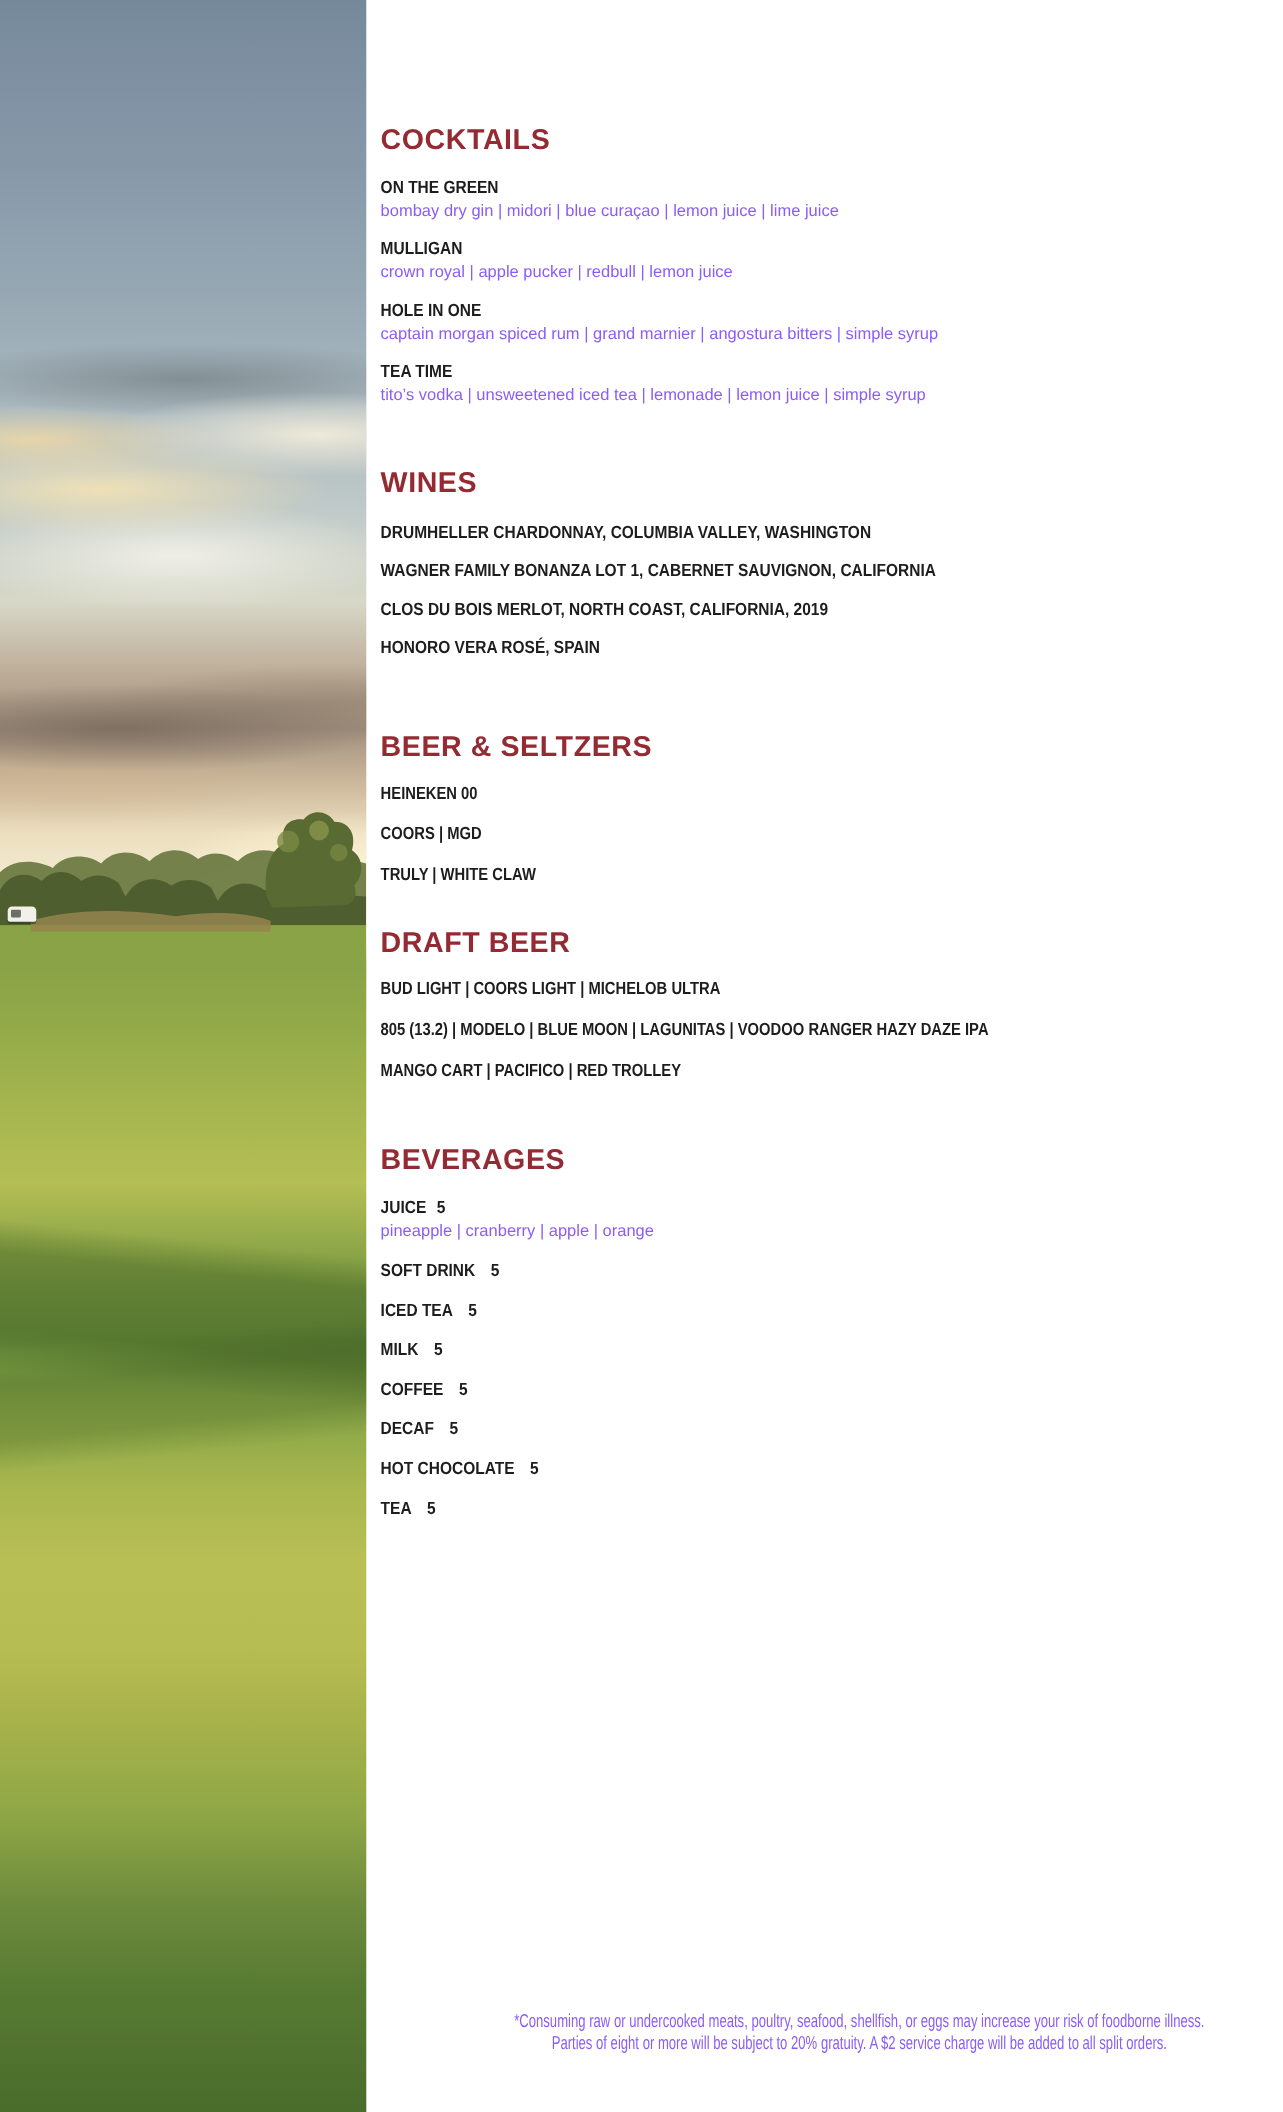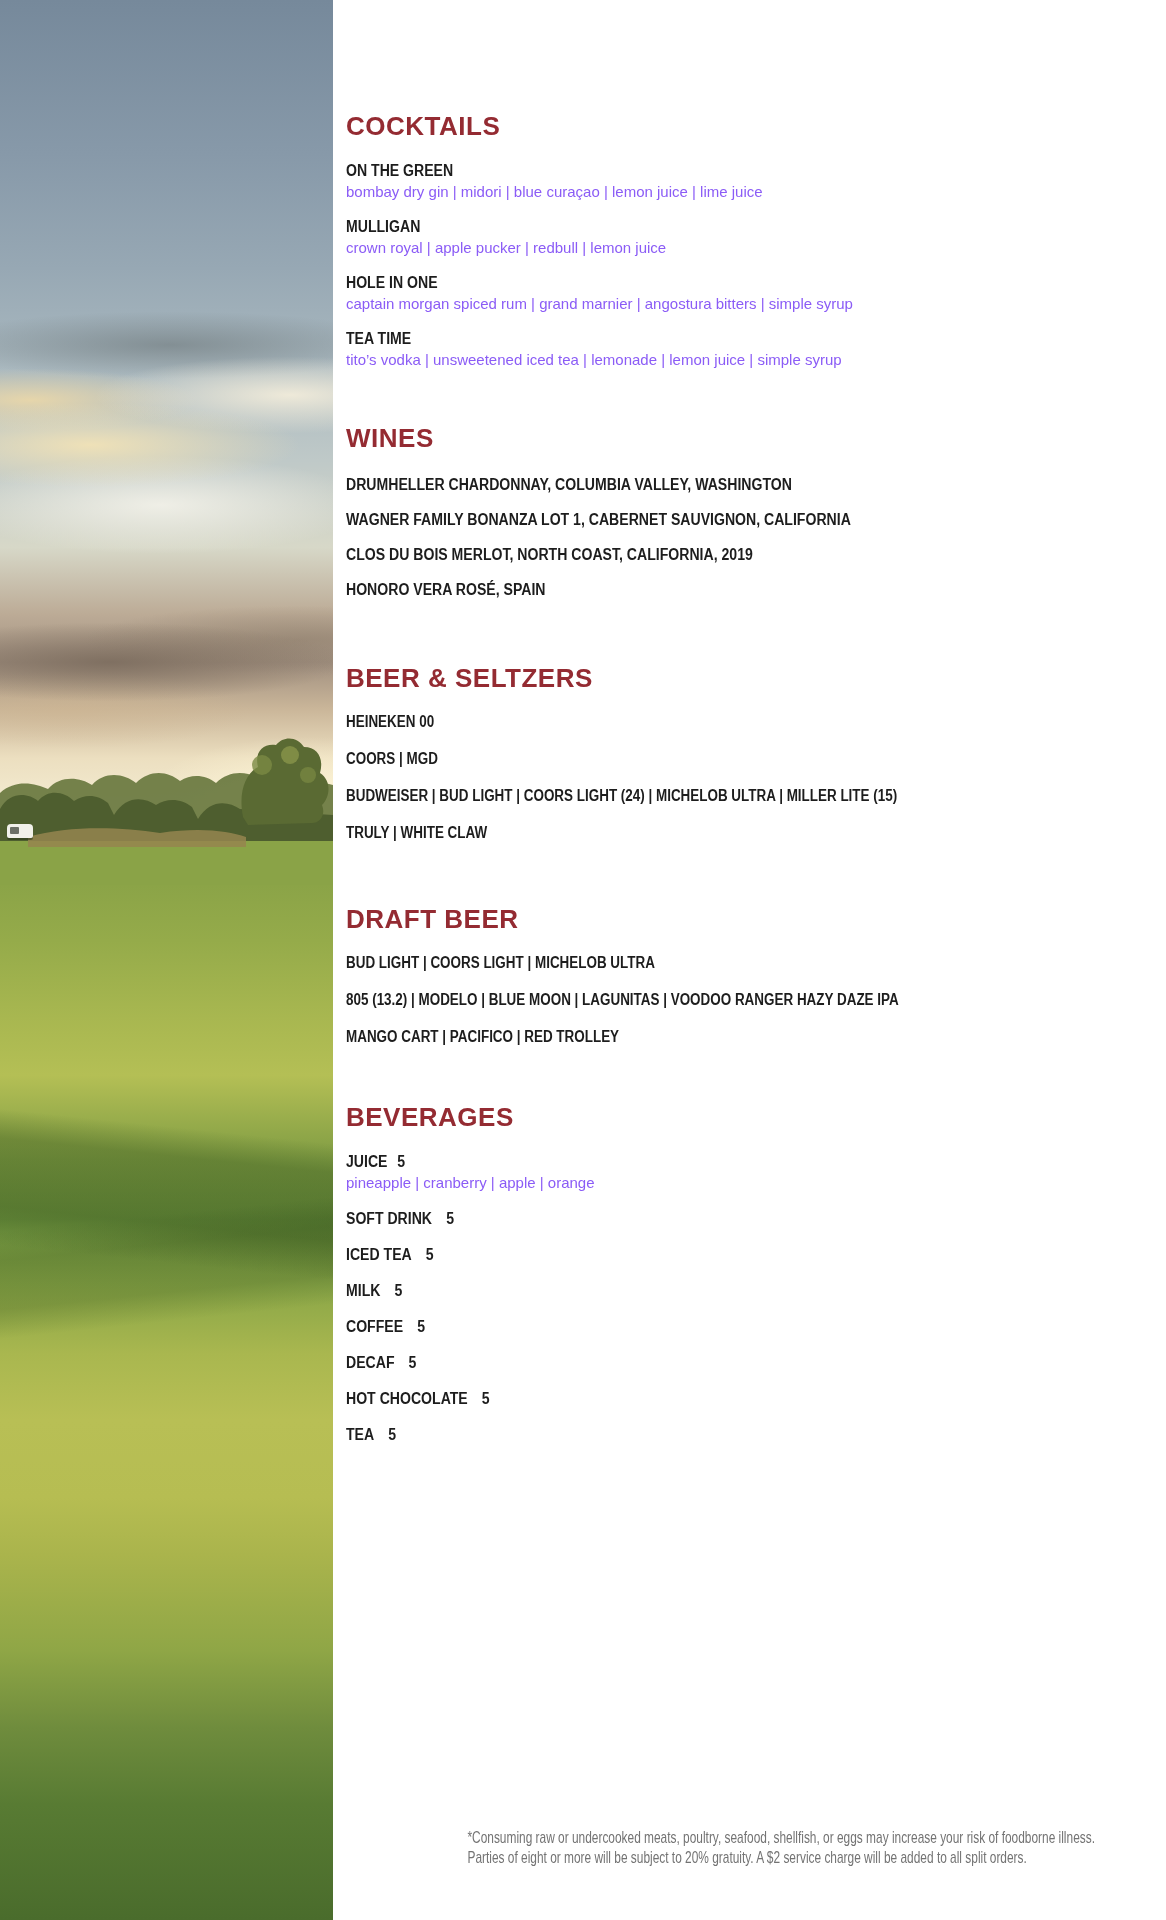--- a/index.html
+++ b/index.html
@@ -40,36 +40,36 @@
   .cart:before{content:"";position:absolute;left:3px;top:3px;width:9px;height:7px;background:#6b6f66;border-radius:1px;}
   
   .content{position:absolute;left:346px;top:0;width:790px;padding-top:112px;color:#1d1d1d;}
   .menu-section{margin:0;}
   .sec-title{
     margin:0 0 20px 0;font-size:26px;line-height:29px;font-weight:bold;
     letter-spacing:0.5px;color:#942b32;
   }
   .sec-wines{margin-top:54px;}  .sec-wines .sec-title{margin-bottom:22px;}
   .sec-beer{margin-top:64px;}   .sec-beer .sec-title{margin-bottom:18px;}
-  .sec-draft{margin-top:62px;}  .sec-draft .sec-title{margin-bottom:18px;}
+  .sec-draft{margin-top:36px;}  .sec-draft .sec-title{margin-bottom:18px;}
   .sec-bev{margin-top:56px;}    .sec-bev .sec-title{}
   .item{margin-bottom:15px;}
   .sec-beer .item,.sec-draft .item,.sec-bev .item{margin-bottom:16px;}
   .iname{
     display:inline-block;font-size:16px;line-height:20px;font-weight:bold;color:#1d1d1d;
     white-space:pre;transform:scaleX(0.88);transform-origin:0 50%;
   }
   .sec-beer .iname,.sec-draft .iname{transform:scaleX(0.84);line-height:21px;}
   .idesc{font-size:15px;line-height:20px;margin-top:1px;color:#8b5cf6;}
   .price{margin-left:16px;}
   .price-tight{margin-left:11px;}
   
   .footer{
-    position:absolute;left:333px;right:0;bottom:52px;text-align:left;
-    padding-right:60px;color:#737373;font-size:17px;line-height:20px;
+    position:absolute;left:333px;right:0;bottom:52px;text-align:center;
+    padding-right:60px;color:#8b5cf6;font-size:17px;line-height:20px;
   }
   .footer-inner{display:inline-block;transform:scaleX(0.70);transform-origin:50% 50%;white-space:nowrap;}
 </style>
 </head>
 <body>
 
 <div class="page">
 
   <div class="photo">
     <svg class="trees" viewBox="0 0 333 150" preserveAspectRatio="none">
@@ -125,23 +125,20 @@
 
     <section class="menu-section sec-beer">
       <h2 class="sec-title">BEER &amp; SELTZERS</h2>
       <div class="item">
         <div class="iname">HEINEKEN 00</div>
       </div>
       <div class="item">
         <div class="iname">COORS | MGD</div>
       </div>
       <div class="item">
-        <div class="iname">BUDWEISER | BUD LIGHT | COORS LIGHT (24) | MICHELOB ULTRA | MILLER LITE (15)</div>
-      </div>
-      <div class="item">
         <div class="iname">TRULY | WHITE CLAW</div>
       </div>
     </section>
 
     <section class="menu-section sec-draft">
       <h2 class="sec-title">DRAFT BEER</h2>
       <div class="item">
         <div class="iname">BUD LIGHT | COORS LIGHT | MICHELOB ULTRA</div>
       </div>
       <div class="item">

